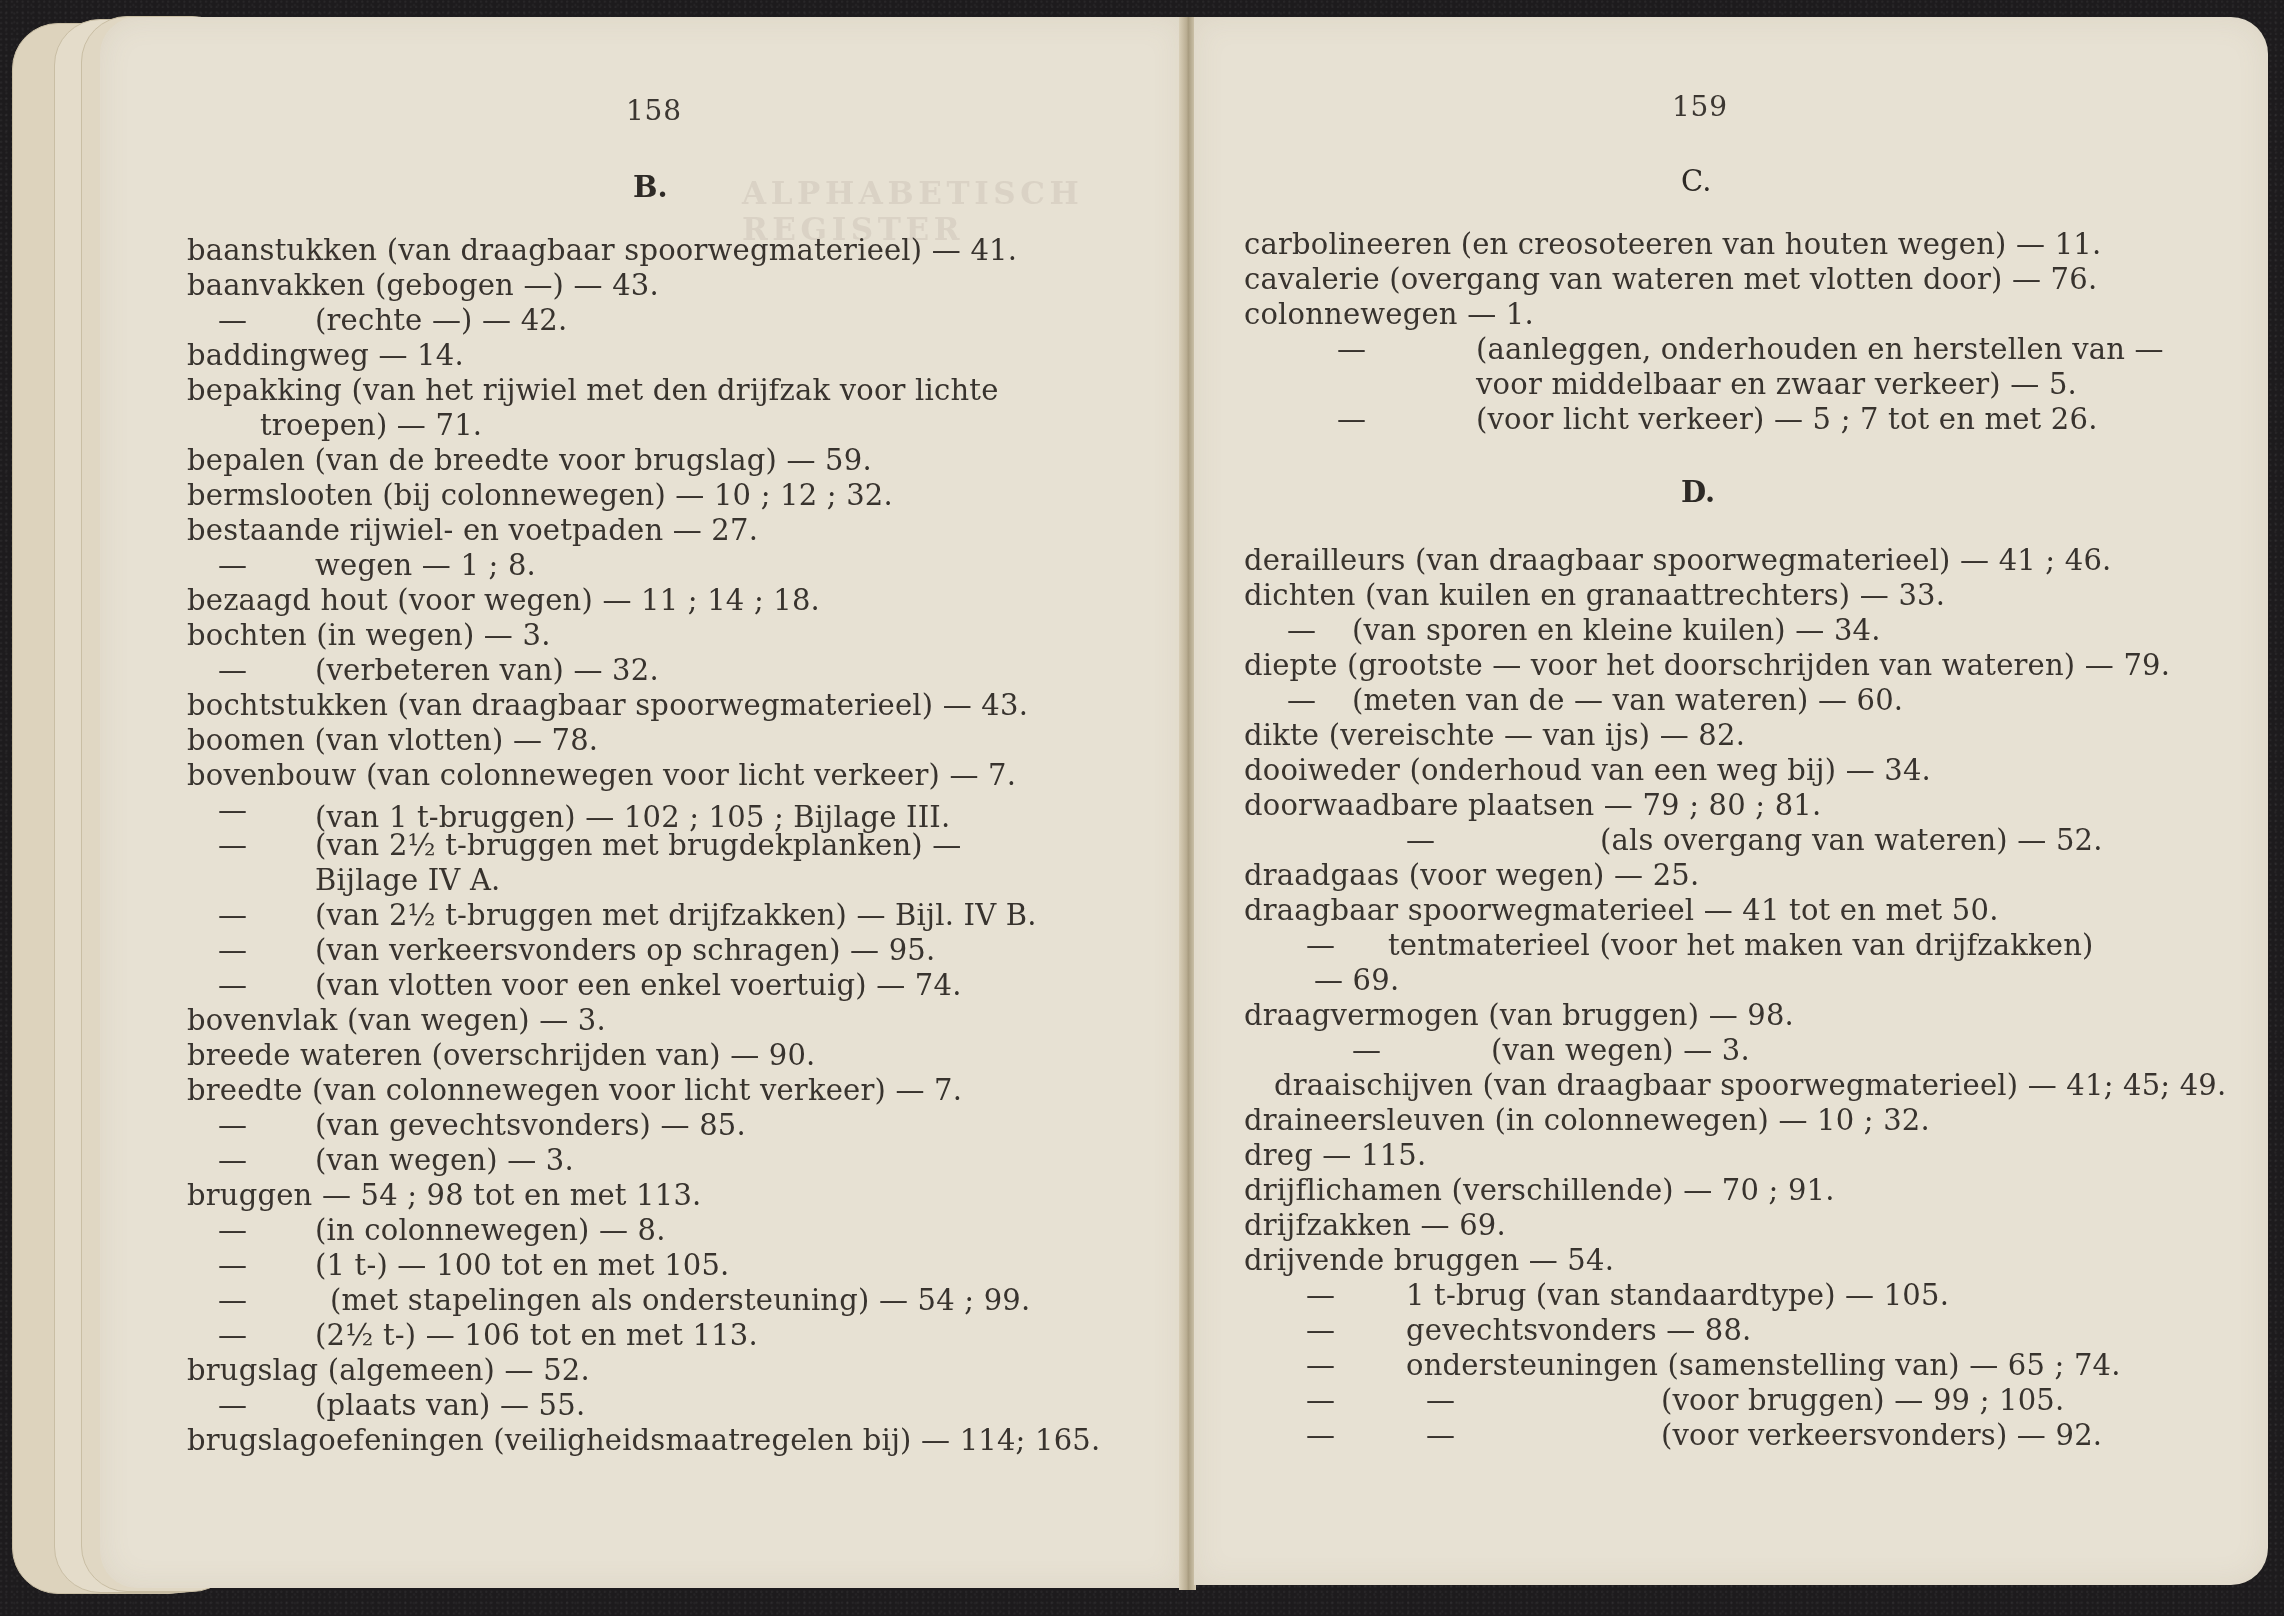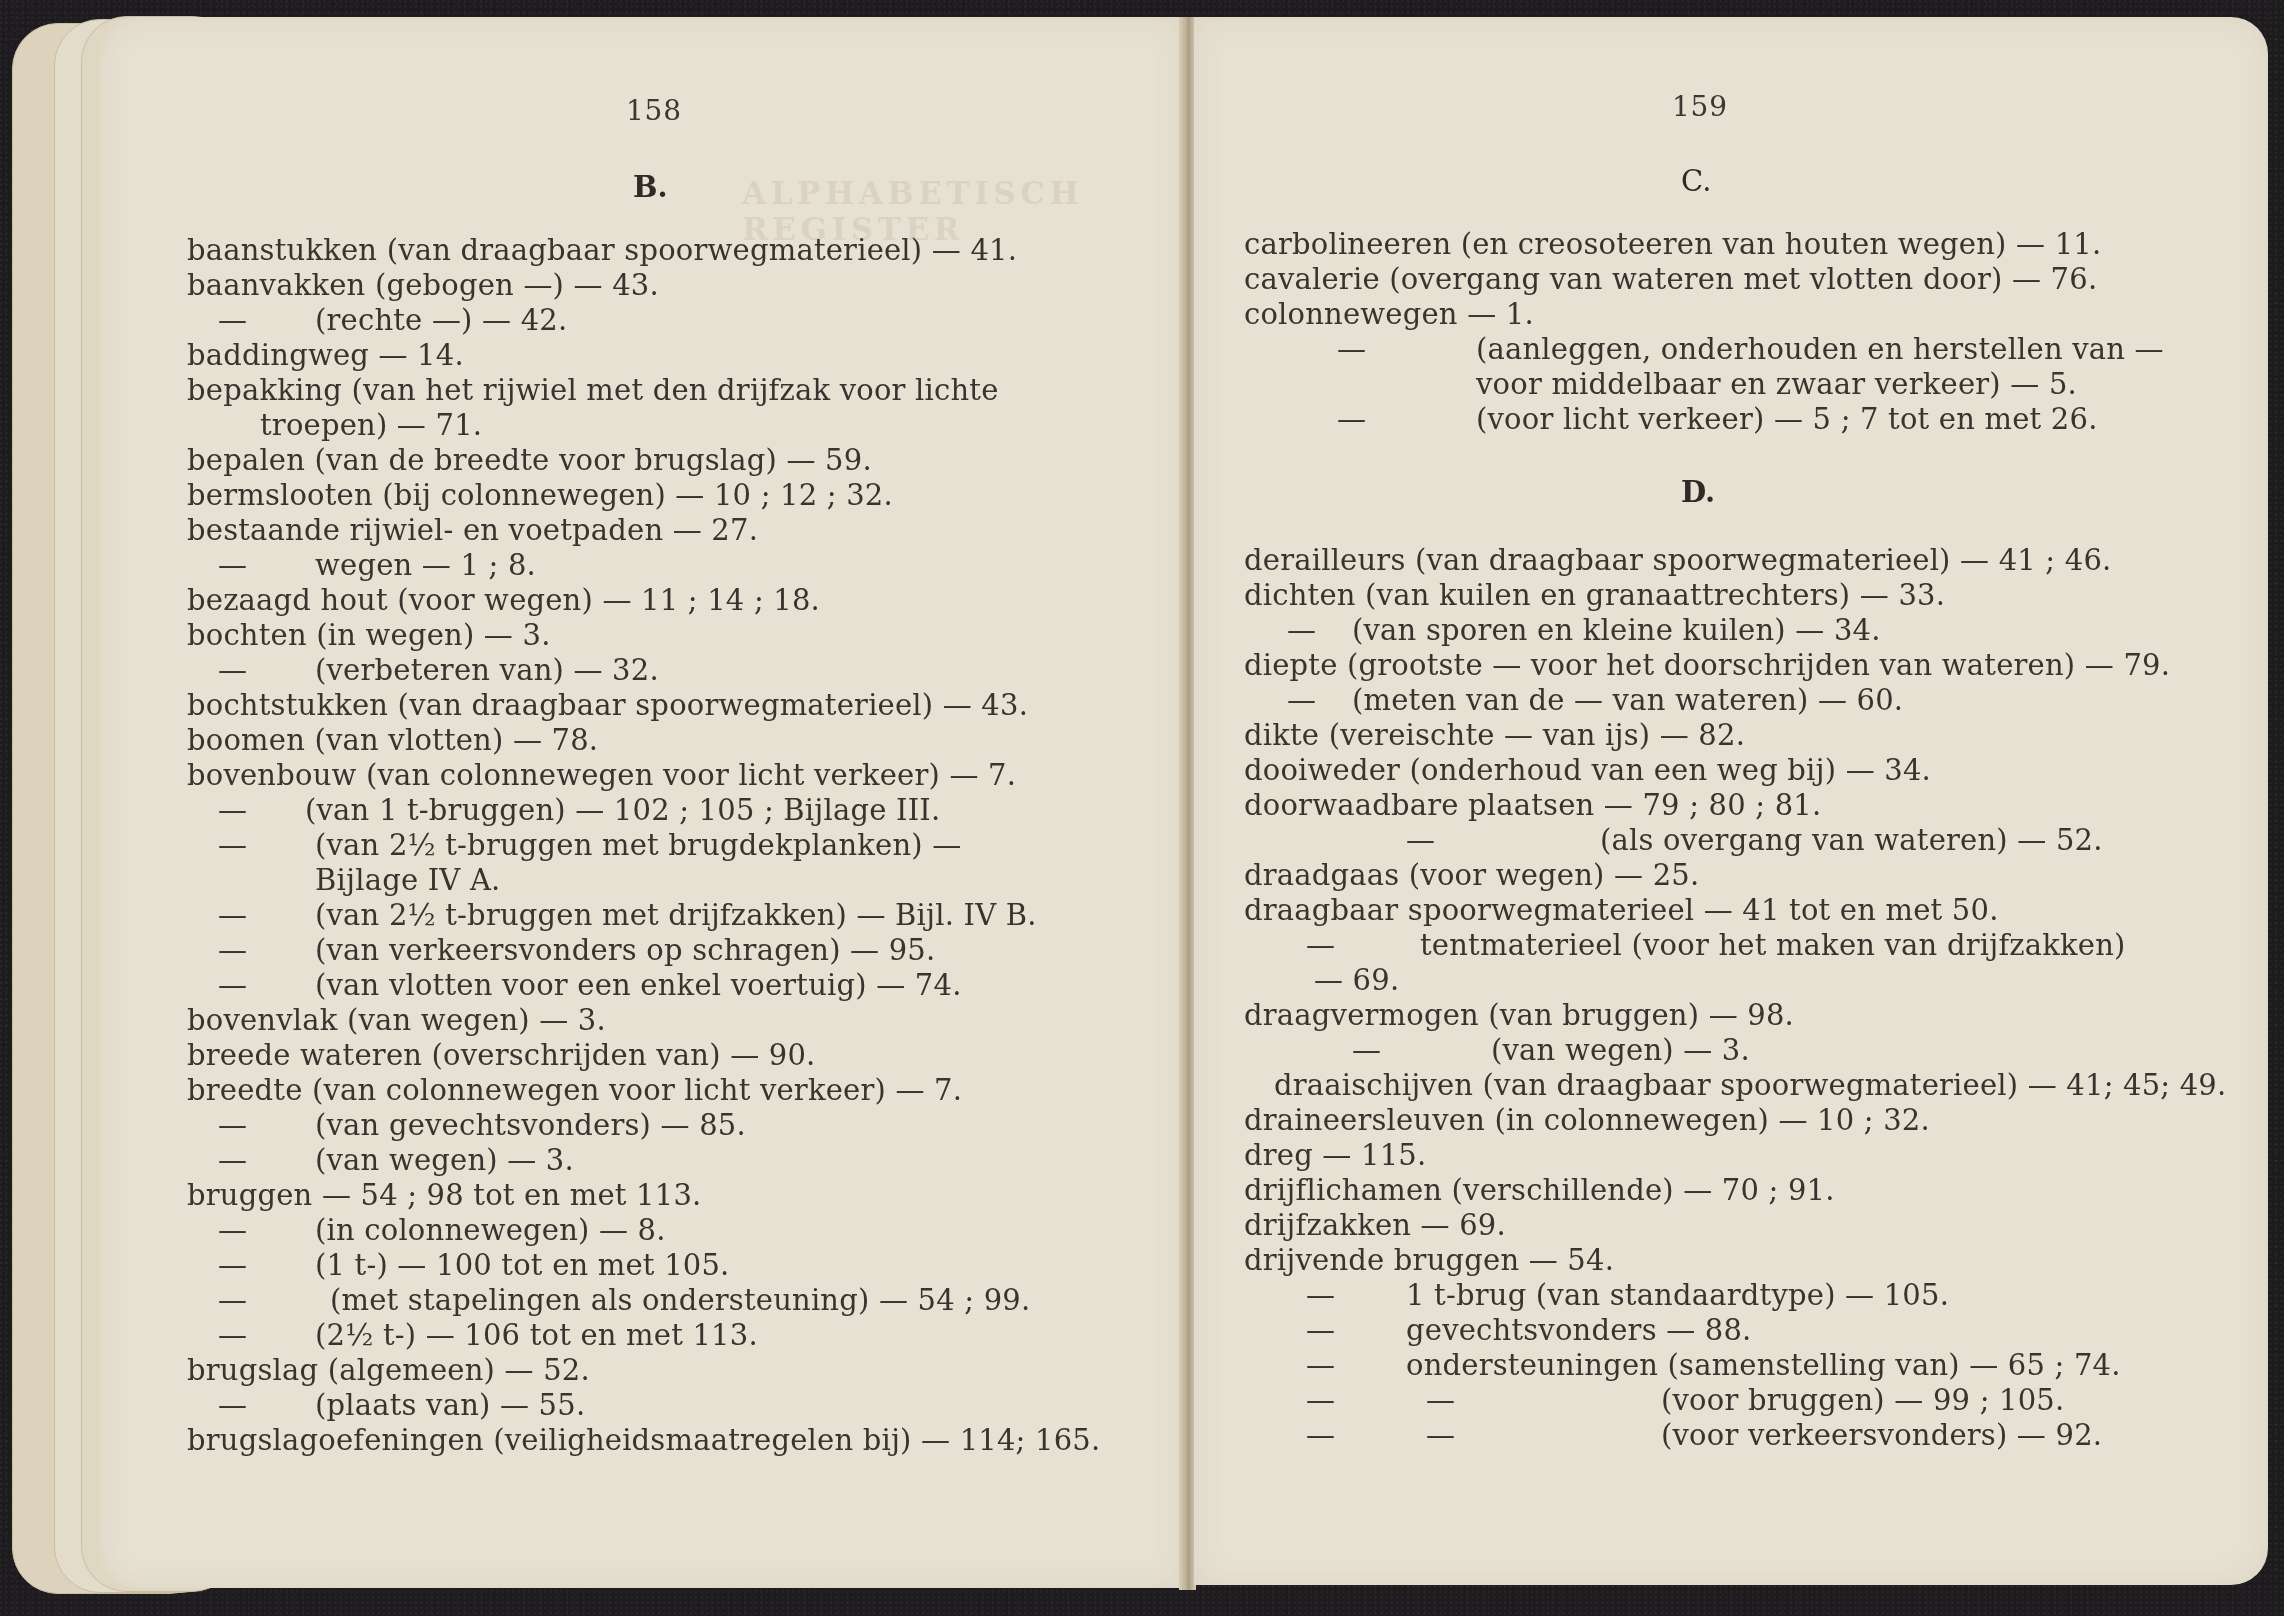--- a/index.html
+++ b/index.html
@@ -98,21 +98,21 @@
         <span class="txt" style="left: 0px;">bochtstukken (van draagbaar spoorwegmaterieel) — 43.</span>
       </li>
       <li class="entry">
         <span class="txt" style="left: 0px;">boomen (van vlotten) — 78.</span>
       </li>
       <li class="entry">
         <span class="txt" style="left: 0px;">bovenbouw (van colonnewegen voor licht verkeer) — 7.</span>
       </li>
       <li class="entry">
         <span class="dash" style="left: 31px;">—</span>
-        <span class="txt" style="left: 118px;">(van 1 t-bruggen) — 102 ; 105 ; Bijlage III.</span>
+        <span class="txt" style="left: 128px; margin-top: 7px;">(van 1 t-bruggen) — 102 ; 105 ; Bijlage III.</span>
       </li>
       <li class="entry">
         <span class="dash" style="left: 31px;">—</span>
         <span class="txt" style="left: 128px;">(van 2½ t-bruggen met brugdekplanken) —</span>
       </li>
       <li class="entry">
         <span class="txt" style="left: 128px;">Bijlage IV A.</span>
       </li>
       <li class="entry">
         <span class="dash" style="left: 31px;">—</span>
@@ -235,21 +235,21 @@
         <span class="txt" style="left: 356px;">(als overgang van wateren) — 52.</span>
       </li>
       <li class="entry">
         <span class="txt" style="left: 0px;">draadgaas (voor wegen) — 25.</span>
       </li>
       <li class="entry">
         <span class="txt" style="left: 0px;">draagbaar spoorwegmaterieel — 41 tot en met 50.</span>
       </li>
       <li class="entry">
         <span class="dash" style="left: 62px;">—</span>
-        <span class="txt" style="left: 176px;">tentmaterieel (voor het maken van drijfzakken)</span>
+        <span class="txt" style="left: 144px;">tentmaterieel (voor het maken van drijfzakken)</span>
       </li>
       <li class="entry">
         <span class="txt" style="left: 70px;">— 69.</span>
       </li>
       <li class="entry">
         <span class="txt" style="left: 0px;">draagvermogen (van bruggen) — 98.</span>
       </li>
       <li class="entry">
         <span class="dash" style="left: 108px;">—</span>
         <span class="txt" style="left: 247px;">(van wegen) — 3.</span>

